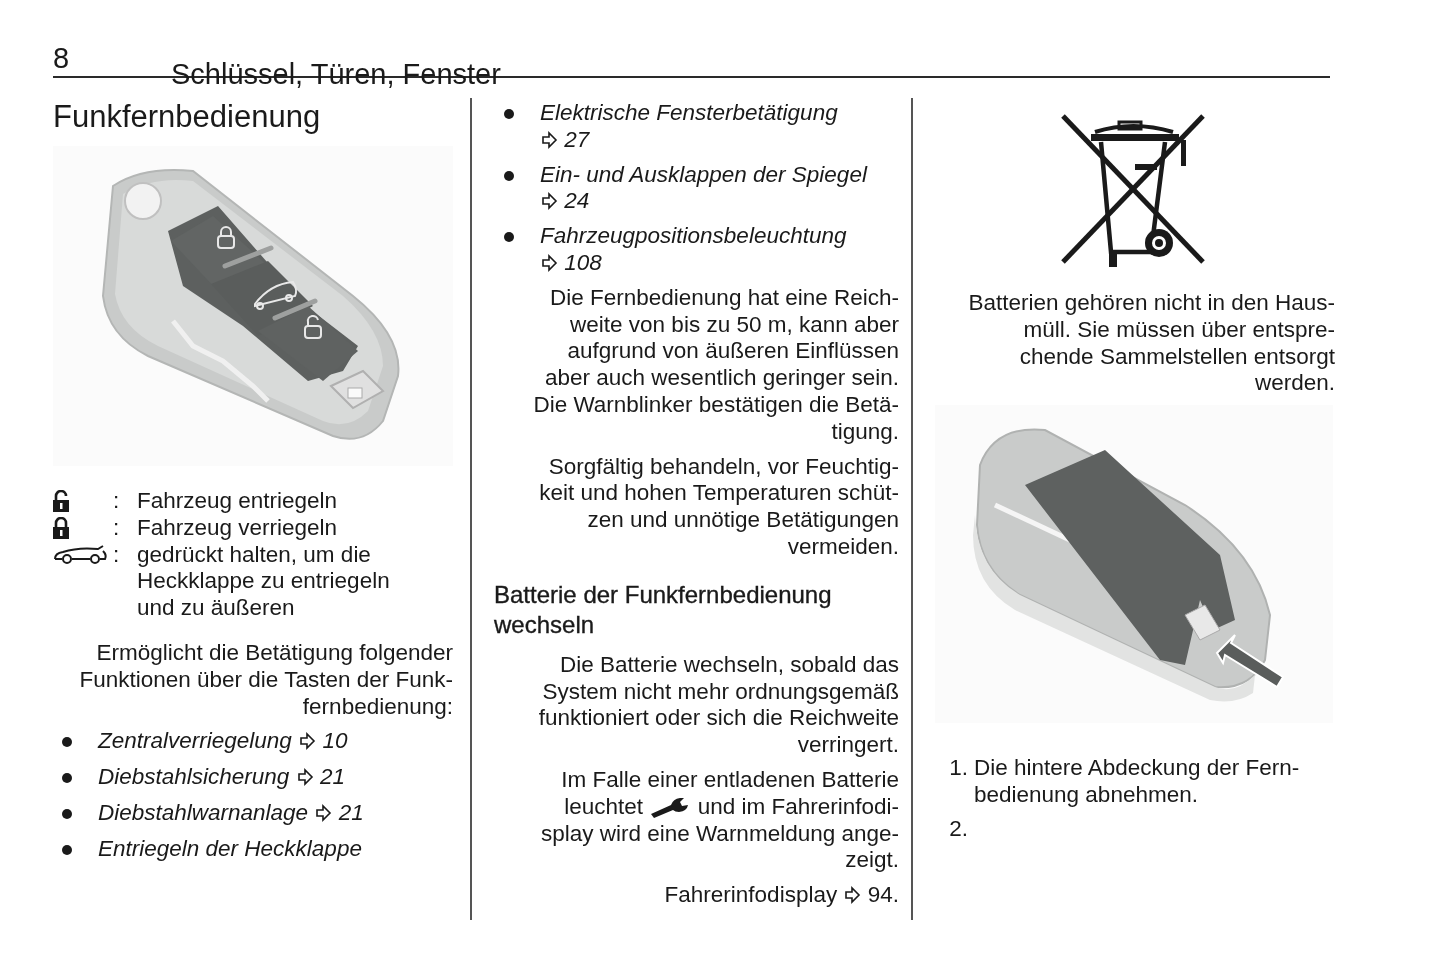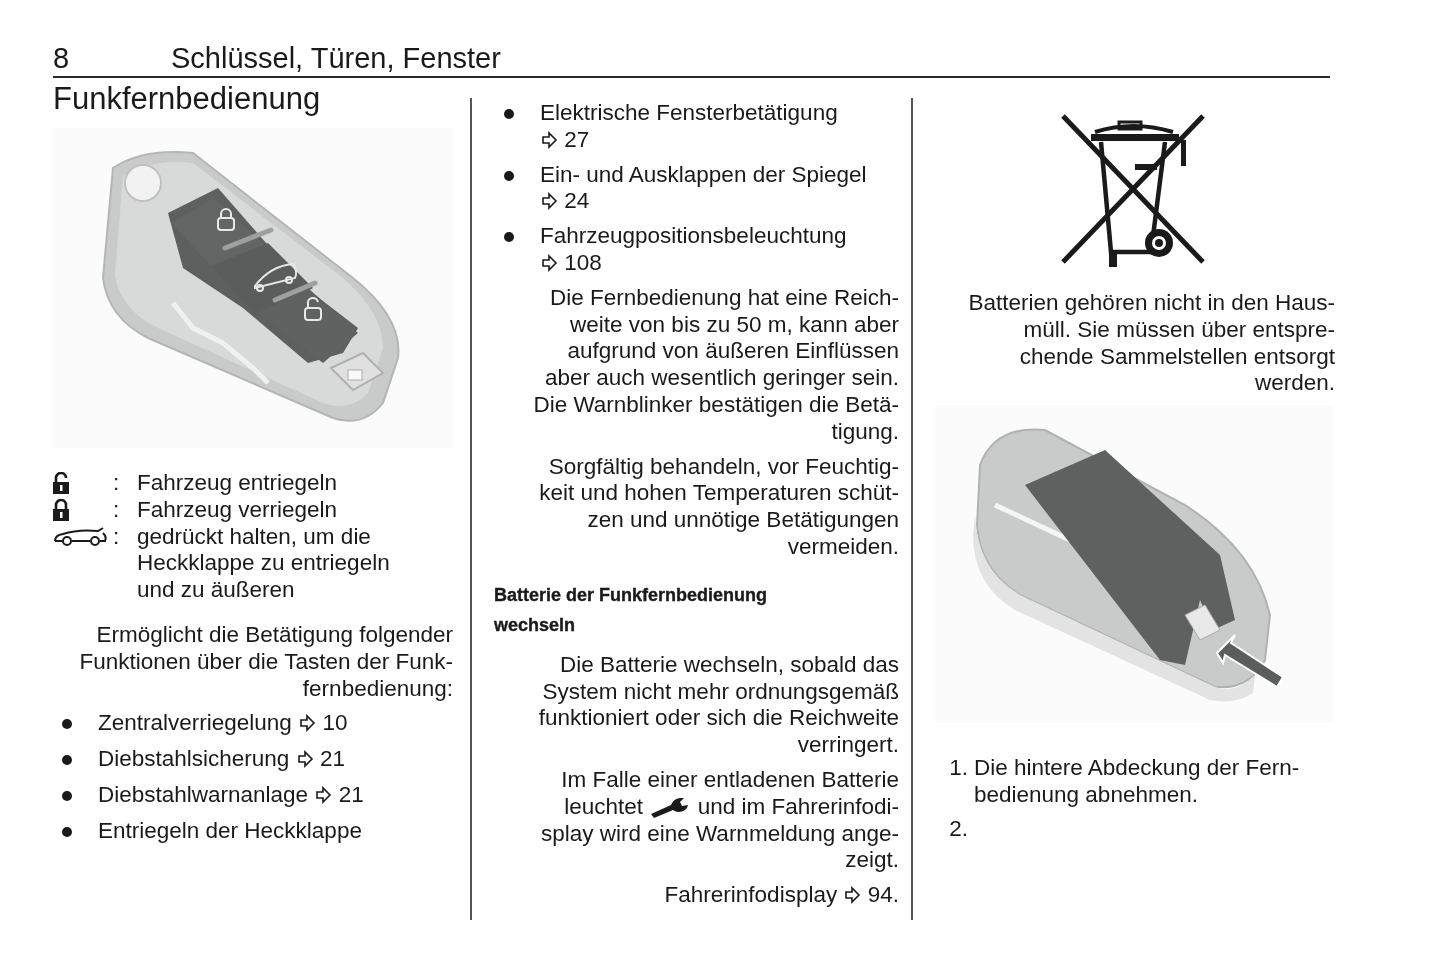--- a/index.html
+++ b/index.html
@@ -1,36 +1,36 @@
 <!DOCTYPE html>
 <html><head>
 <meta charset="utf-8">
 <style>
   html, body { margin:0; padding:0; background:#ffffff; }
   body { width:1445px; height:966px; position:relative; overflow:hidden;
          font-family:"Liberation Sans", sans-serif; color:#1a1a1a; }
   .header { position:absolute; left:53px; top:40px; width:1277px; height:36px;
             border-bottom:2px solid #2a2a2a; }
   .page-num { position:absolute; left:0; top:2px; font-size:29px; }
-  .chapter { position:absolute; left:118px; top:2px; font-size:29px; }
+  .chapter { position:absolute; left:118px; top:18px; font-size:29px; }
   .divider { position:absolute; top:98px; width:2px; height:822px; background:#555; }
   .col { position:absolute; font-size:22.5px; line-height:26.8px; }
-  .col1 { left:53px; top:80px; width:400px; }
+  .col1 { left:53px; top:98px; width:400px; }
   .col2 { left:494px; top:100px; width:405px; }
   .col3 { left:935px; top:112px; width:400px; }
   h1 { font-size:31px; font-weight:normal; margin:0; line-height:38px; }
-  h2 { font-size:18px; font-weight:bold; margin:0; line-height:30px; -webkit-text-stroke:0.35px #1a1a1a; }
+  h2 { font-size:24px; font-weight:normal; margin:0; line-height:30px; -webkit-text-stroke:0.35px #1a1a1a; }
   p { margin:0;text-align:right; }
   .fig { position:relative; }
   .legend-row { display:flex; }
   .legend-icon { width:60px; height:26.8px; display:flex; align-items:center; }
   .legend-colon { width:24px; }
   .legend-text { flex:1; }
   ul { list-style:none; margin:0; padding:0; }
-  li.bullet { display:flex; }
+  li.bullet { display:flex;font-style:italic; }
   li.bullet .dot { width:10px; height:10px; border-radius:50%; background:#1a1a1a; margin-top:9px; flex:none; }
   .ref-arrow { display:inline-block; width:18px; height:18px; vertical-align:-2px; }
   ol { margin:0; padding:0; list-style:none; }
   ol li { display:flex; }
   ol li .num { width:39px; text-align:right; padding-right:6px; flex:none; box-sizing:border-box; }
 </style>
 </head>
 <body>
 
 <div class="header">

